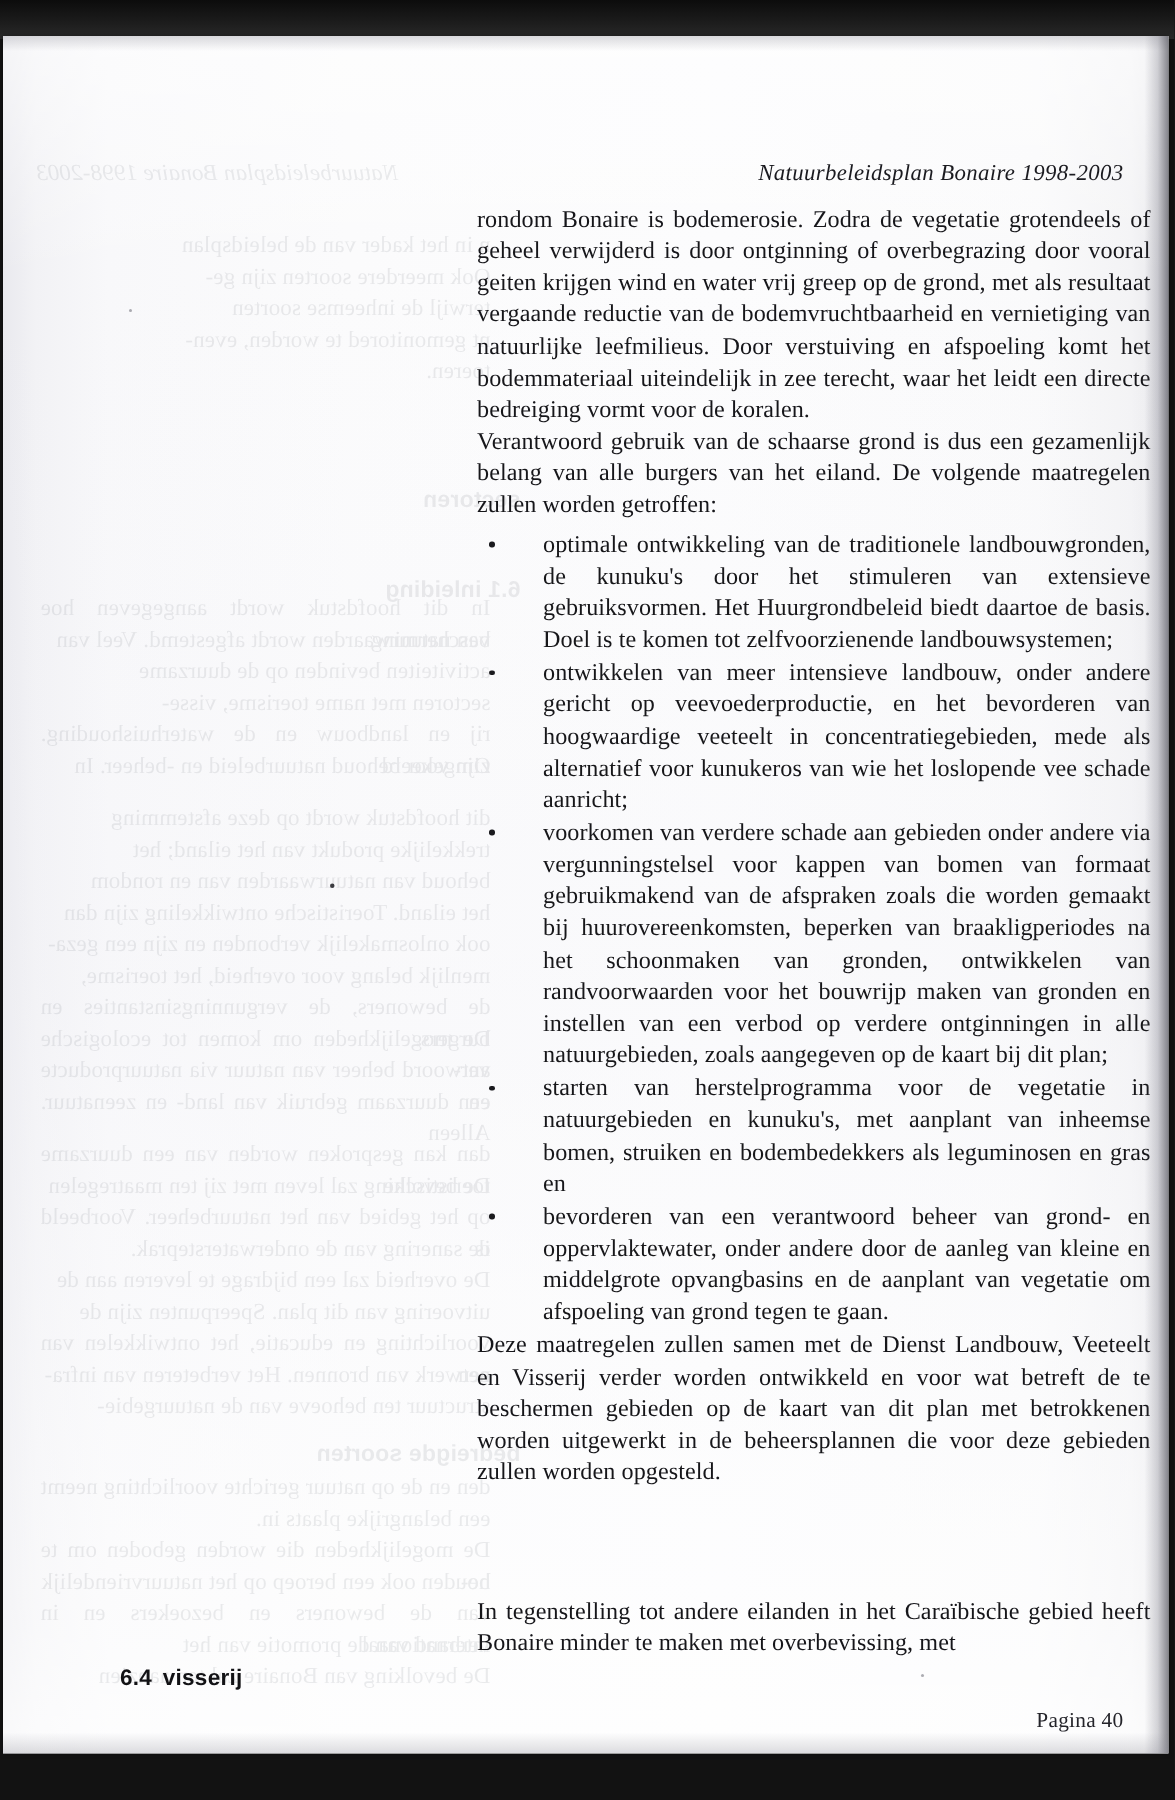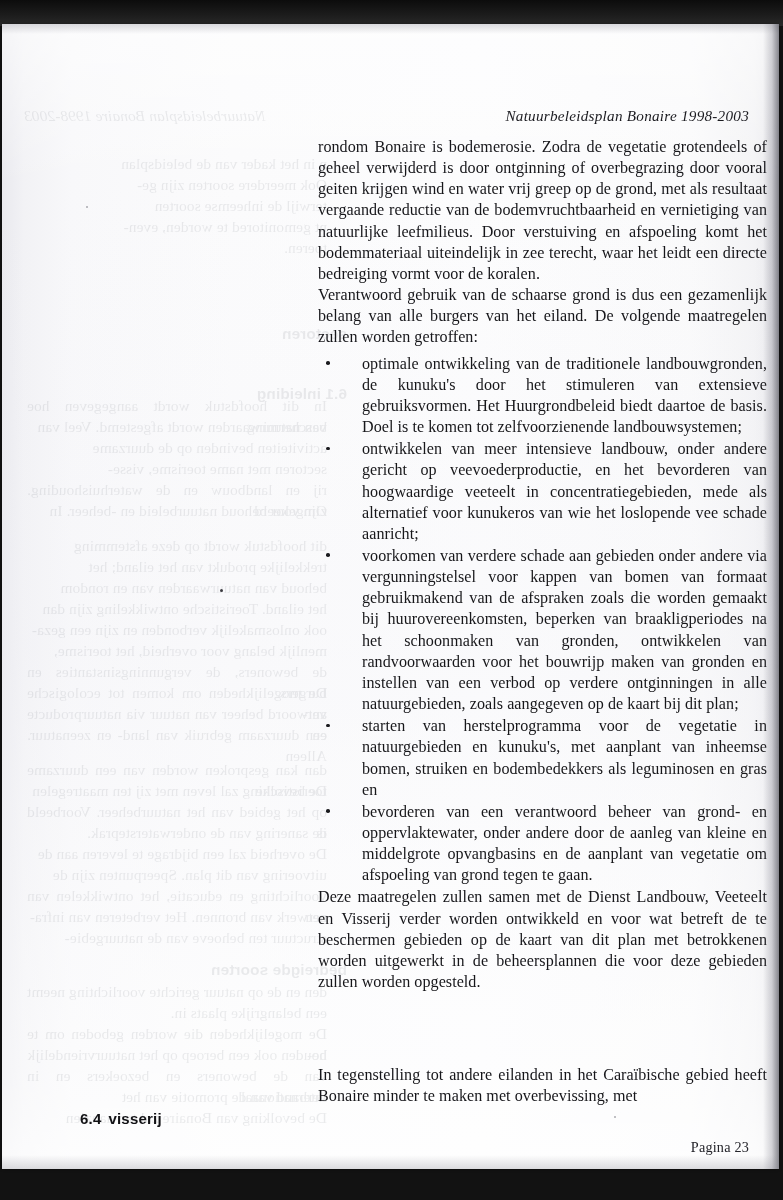--- a/index.html
+++ b/index.html
@@ -275,21 +275,21 @@
     </div>
 
     <div class="sec-heading">
       <span class="num">6.4</span><span>visserij</span>
     </div>
 
     <div class="last-para">
       <p class="body">In tegenstelling tot andere eilanden in het Caraïbische gebied heeft Bonaire minder te maken met overbevissing, met</p>
     </div>
 
-    <div class="folio">Pagina 23</div>
+    <div class="folio">Pagina 40</div>
   </div>
 
   <div class="speck" style="left:218px; top:565px; width:3px; height:3px; opacity:.85; background:#1c1c22;"></div>
   <div class="speck" style="left:84px;  top:182px; width:2px; height:2px;"></div>
   <div class="speck" style="left:612px; top:1092px; width:2px; height:2px;"></div>
 
   <div class="edge-top"></div>
   <div class="edge-right"></div>
   <div class="edge-bottom"></div>
 </div>

